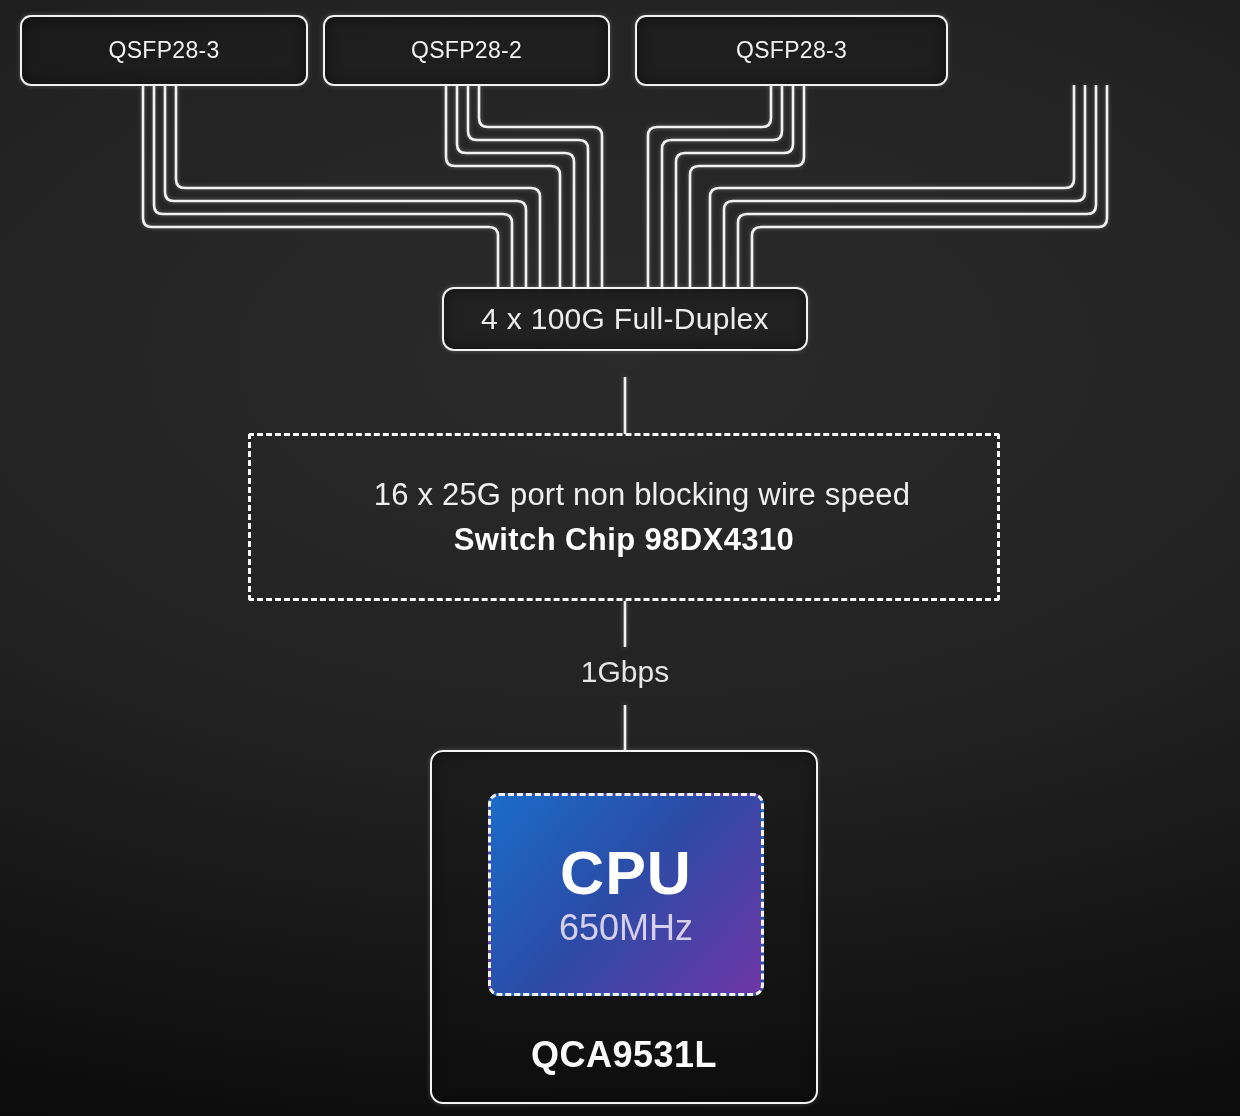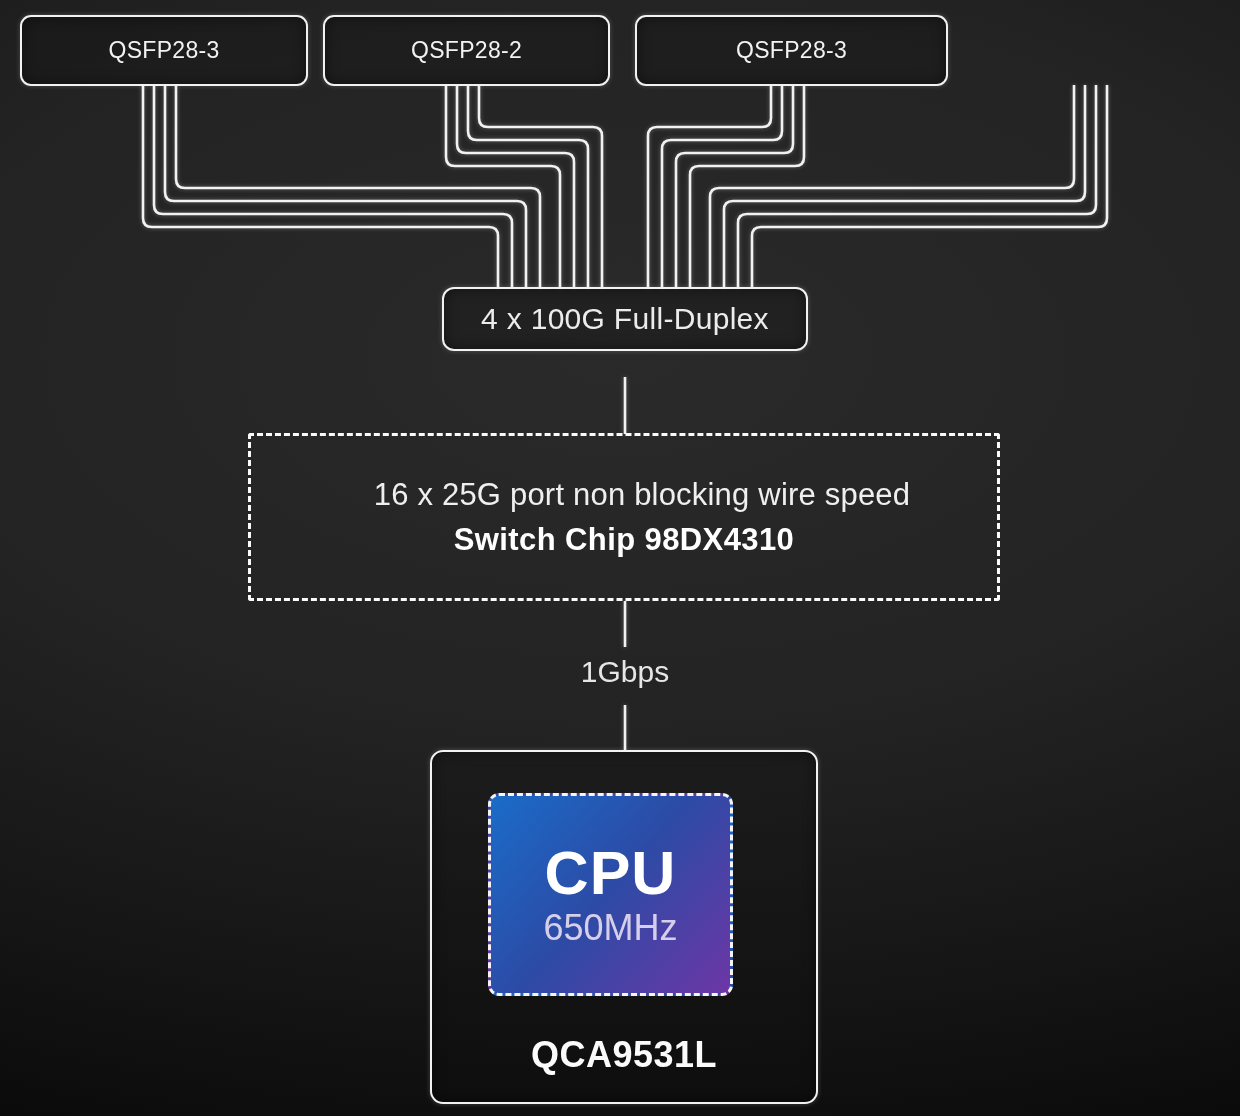--- a/index.html
+++ b/index.html
@@ -43,21 +43,21 @@
   .link-label{
     position:absolute;z-index:2;left:545px;top:655px;width:160px;
     text-align:center;font-size:30px;color:#e6e6e6;
   }
   .soc-box{
     left:430px;top:750px;width:388px;height:354px;border-radius:13px;
     flex-direction:column;justify-content:flex-start;
   }
   .cpu-box{
     position:absolute;z-index:3;
-    left:488px;top:793px;width:245px;height:203px;
+    left:488px;top:793px;width:276px;height:203px;
     box-sizing:border-box;
     border:3px dashed #f5f5f5;border-radius:11px;
     background:linear-gradient(132deg, var(--cpu-g1,#1a6cc8) 0%, #2c4ba6 48%, var(--cpu-g2,#6d36a6) 100%);
     display:flex;flex-direction:column;align-items:center;justify-content:center;gap:6px;
   }
   .cpu-label{font-size:61px;font-weight:bold;color:#ffffff;letter-spacing:1px;line-height:1;}
   .cpu-clock{font-size:36px;color:var(--cpu-clock,#d6cfec);line-height:1;}
   .soc-chip-label{
     position:absolute;z-index:3;left:430px;top:1028px;width:388px;
     text-align:center;font-size:36px;font-weight:bold;color:#fbfbfb;letter-spacing:0.5px;margin-top:6px;

